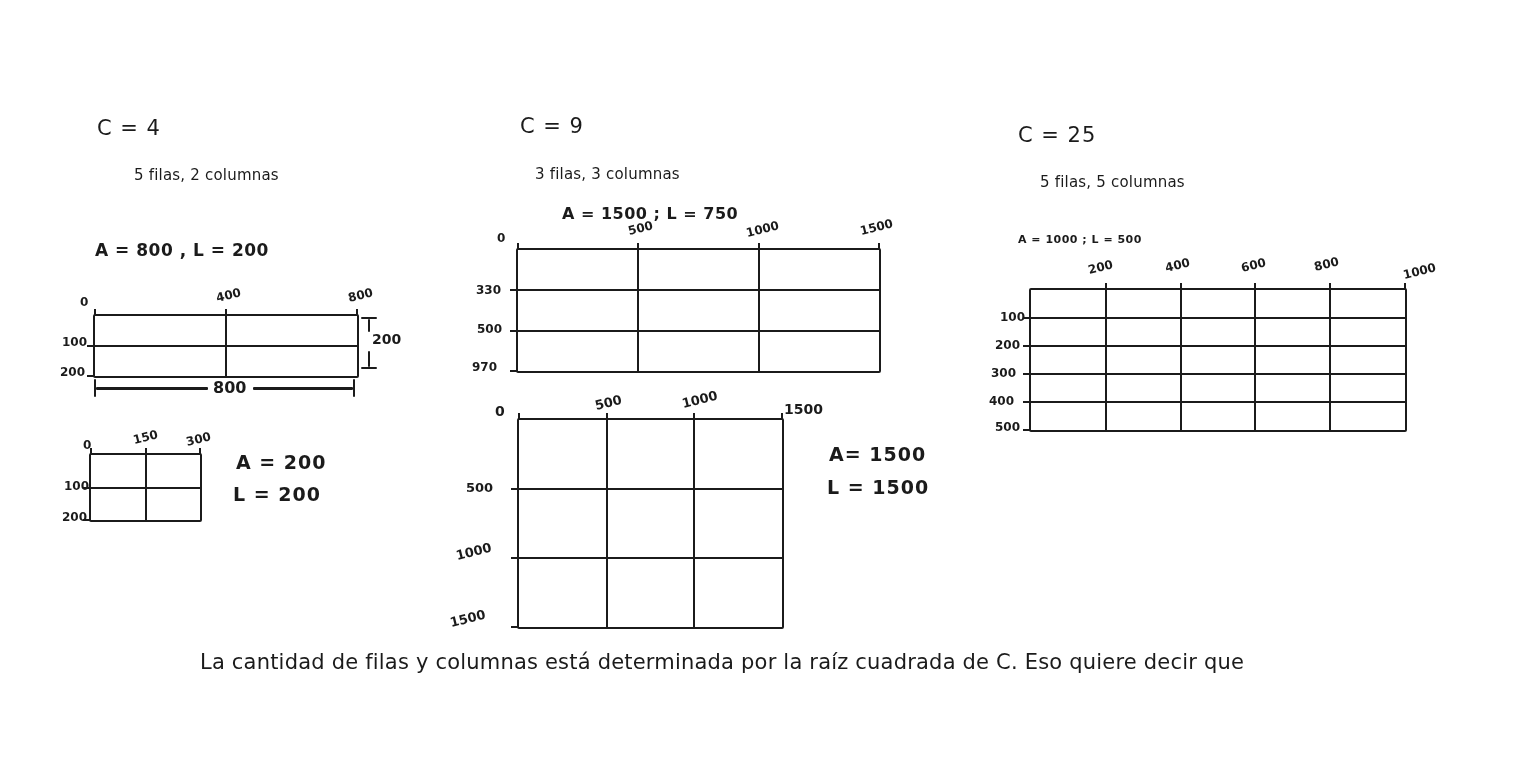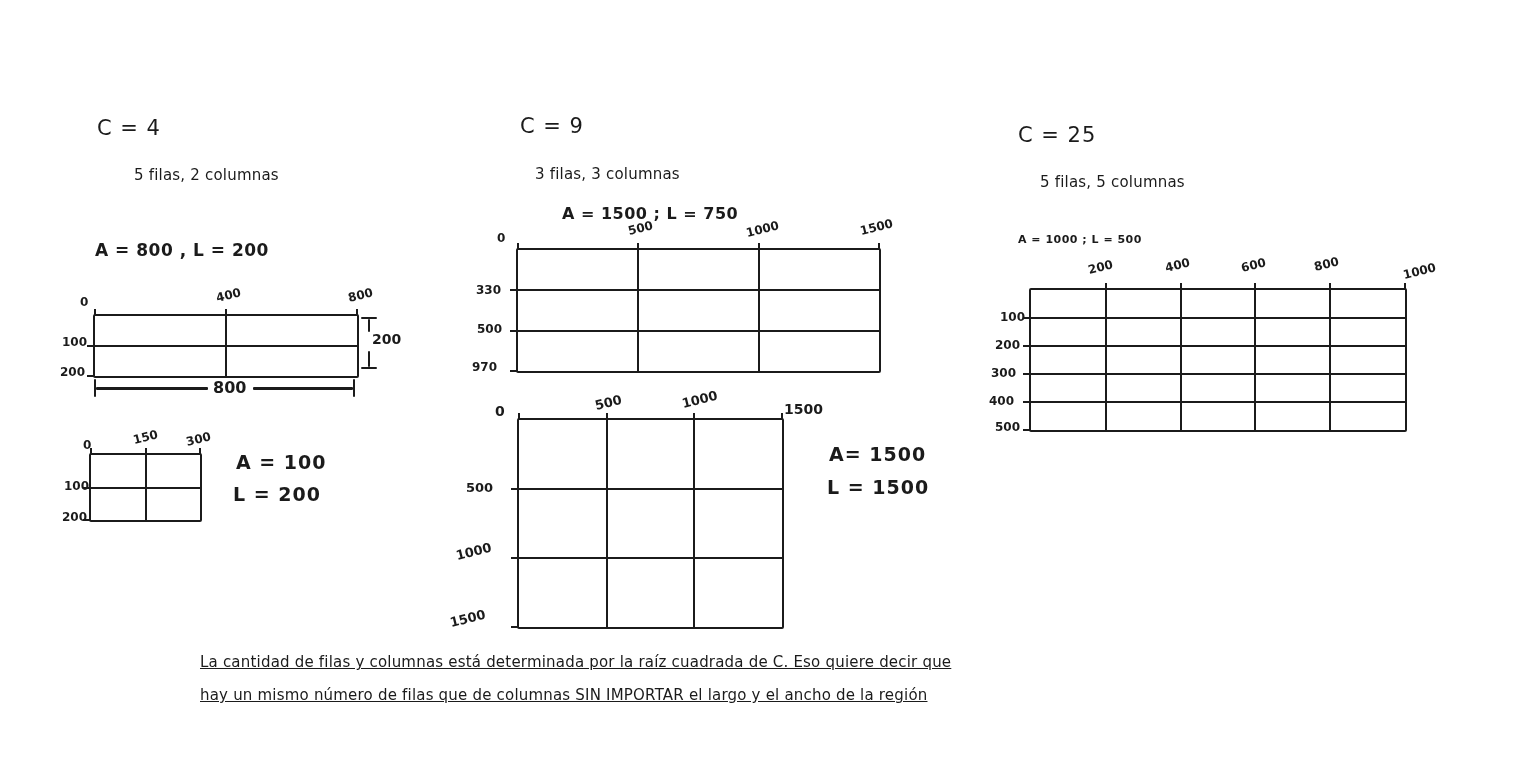--- a/index.html
+++ b/index.html
@@ -15,21 +15,21 @@
   .grid { position:absolute; border:2px solid #1b1b1b; border-radius:2px; }
   .vl { position:absolute; top:0; bottom:0; width:2px; background:#1b1b1b; }
   .hl { position:absolute; left:0; right:0; height:2px; background:#1b1b1b; }
   .tkv { position:absolute; top:-7px; width:2px; height:7px; background:#1b1b1b; }
   .tkh { position:absolute; left:-8px; width:8px; height:2px; background:#1b1b1b; }
   .tick { position:absolute; font-size:12px; font-weight:700; white-space:nowrap; }
   .rot { transform:rotate(-14deg); transform-origin:left bottom; }
   .biglbl { position:absolute; font-size:19px; font-weight:700; letter-spacing:1px; white-space:nowrap; }
   .dim { position:absolute; background:#1b1b1b; border-radius:1px; }
   .dimlbl { position:absolute; font-weight:700; white-space:nowrap; }
-  .footer { position:absolute; font-size:15px; line-height:33px; letter-spacing:.2px; white-space:nowrap;text-decoration:underline; }
+  .footer { position:absolute; font-size:21px; line-height:33px; letter-spacing:.2px; white-space:nowrap; }
 </style>
 </head>
 <body>
 
 <div class="canvas">
 
 
   <div class="abs heading" style="left:97px;top:116px">C = 4</div>
   <div class="abs sub" style="left:134px;top:166px">5 filas, 2 columnas</div>
   <div class="abs params" style="left:95px;top:240px">A = 800 ,   L = 200</div>
@@ -68,21 +68,21 @@
     <div class="tkv" style="left:calc(50% - 1px)"></div>
     <div class="tkv" style="left:calc(100% - 1px)"></div>
     <div class="tkh" style="top:calc(50% - 1px)"></div>
     <div class="tkh" style="top:calc(100% - 1px)"></div>
   </div>
   <span class="tick" style="left:83px;top:438px">0</span>
   <span class="tick rot" style="left:135px;top:433px">150</span>
   <span class="tick rot" style="left:188px;top:435px">300</span>
   <span class="tick" style="left:64px;top:479px">100</span>
   <span class="tick" style="left:62px;top:510px">200</span>
-  <span class="biglbl" style="left:236px;top:451px">A = 100</span>
+  <span class="biglbl" style="left:236px;top:451px">A = 200</span>
   <span class="biglbl" style="left:233px;top:483px">L = 200</span>
 
   <div class="abs heading" style="left:520px;top:114px">C = 9</div>
   <div class="abs sub" style="left:535px;top:165px">3 filas, 3 columnas</div>
   <div class="abs params" style="left:562px;top:204px;font-size:16px">A = 1500 ;   L = 750</div>
 
   <div class="grid" style="left:516px;top:248px;width:361px;height:121px">
     <div class="vl" style="left:calc(33.33% - 1px)"></div>
     <div class="vl" style="left:calc(66.66% - 1px)"></div>
     <div class="hl" style="top:calc(33.33% - 1px)"></div>
@@ -156,16 +156,15 @@
   <span class="tick rot" style="left:1316px;top:260px">800</span>
   <span class="tick rot" style="left:1405px;top:268px">1000</span>
   <span class="tick" style="left:1000px;top:310px">100</span>
   <span class="tick" style="left:995px;top:338px">200</span>
   <span class="tick" style="left:991px;top:366px">300</span>
   <span class="tick" style="left:989px;top:394px">400</span>
   <span class="tick" style="left:995px;top:420px">500</span>
 
   <div class="footer" style="left:200px;top:646px">
     <div>La cantidad de filas y columnas está determinada por la raíz cuadrada de C. Eso quiere decir que</div>
-    <div>hay un mismo número de filas que de columnas SIN IMPORTAR el largo y el ancho de la región</div>
   </div>
 
 </div>
 
 </body></html>

